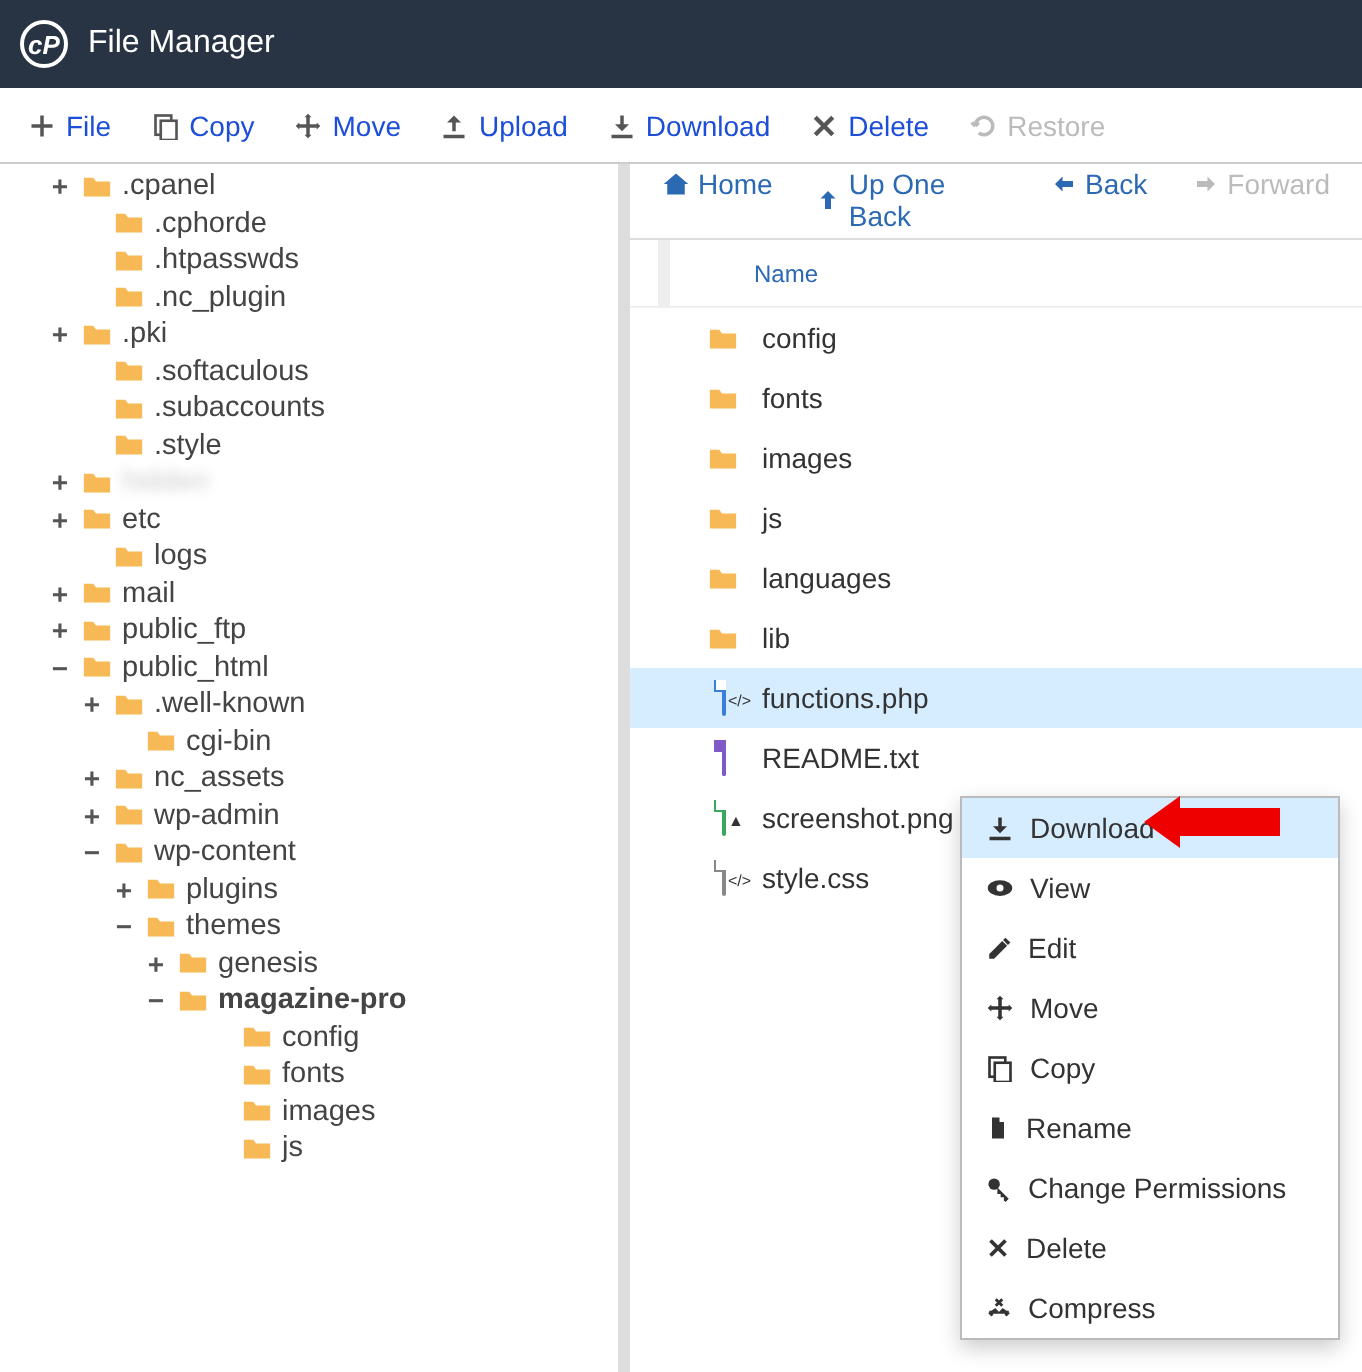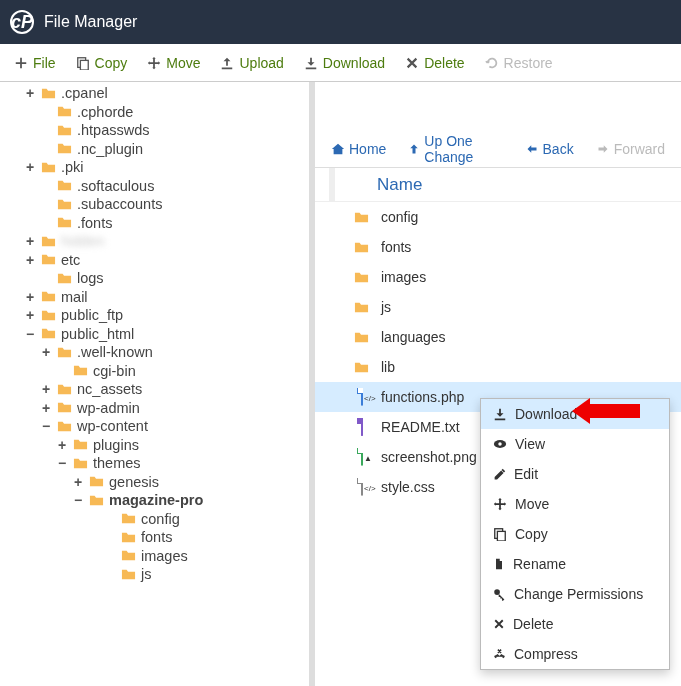--- a/index.html
+++ b/index.html
@@ -1,42 +1,42 @@
 <!DOCTYPE html>
 <html><head>
 <meta charset="utf-8">
 <style>
   * { box-sizing: border-box; margin: 0; padding: 0; font-family: -apple-system, BlinkMacSystemFont, "Segoe UI", Arial, sans-serif; }
   body { width: 681px; height: 686px; background: #fff; overflow: hidden; position: relative; }
   .header { background: #283344; height: 44px; display: flex; align-items: center; padding: 0 10px; color: #fff; }
   .header .logo { width: 24px; height: 24px; border: 2px solid #fff; border-radius: 50%; position: relative; margin-right: 10px; display:flex; align-items:center; justify-content:center; }
-  .header .logo span { font-weight: bold; font-size: 18px; font-style: italic; }
+  .header .logo span { font-weight: bold; font-size: 13px; font-style: italic; }
   .header .title { font-size: 16px; font-weight: 300; }
   .toolbar { height: 38px; border-bottom: 1px solid #ccc; display: flex; align-items: center; background: #fff; padding: 0 4px; }
-  .tool { padding: 4px 10px; color: #4d7c0f; font-size: 14px; display: flex; align-items: center; gap: 5px; cursor: pointer; }
+  .tool { padding: 4px 10px; color: #1d4ed8; font-size: 14px; display: flex; align-items: center; gap: 5px; cursor: pointer; }
   .tool.disabled { color: #bbb; }
   .tool svg, .tool .ico { width: 14px; height: 14px; }
   .main { display: flex; height: calc(100% - 82px); }
   .tree { width: 315px; overflow: hidden; padding: 2px 0 0 4px; font-size: 14.5px; color: #444; border-right: 6px solid #ddd; position: relative; }
   .tree ul { list-style: none; }
   .tree li { white-space: nowrap; padding: 1.25px 0; }
   .tree .row { display: flex; align-items: center; gap: 4px; cursor: pointer; }
   .tree .exp { width: 12px; text-align: center; font-size: 14px; font-weight: bold; color: #555; display:inline-block; }
   .tree .bold { font-weight: bold; }
   .tree .blur { filter: blur(3px); color:#ccc; }
   .tree .indent1 { padding-left: 20px; }
   .tree .indent2 { padding-left: 36px; }
   .tree .indent3 { padding-left: 52px; }
   .tree .indent4 { padding-left: 68px; }
   .tree .indent6 { padding-left: 100px; }
   .right { flex: 1; display: flex; flex-direction: column; overflow:hidden; }
-  .crumbs { height: 38px; border-bottom: 1px solid #ddd; display: flex; align-items: center; padding: 0 8px; gap: 6px; font-size: 14px; margin-top: 48px; }
+  .crumbs { height: 38px; border-bottom: 1px solid #ddd; display: flex; align-items: flex-start; padding: 0 8px; gap: 6px; font-size: 14px; }
   .crumb { color: #2c69b3; display: flex; align-items: center; gap: 4px; padding: 2px 8px; cursor:pointer; }
   .crumb.disabled { color: #bbb; }
-  .list-head { height: 34px; display: flex; align-items: center; padding: 0 28px 0 62px; border-bottom: 1px solid #eee; color: #2c69b3; font-size: 17px; position:relative; }
+  .list-head { height: 34px; display: flex; align-items: center; padding: 0 28px 0 62px; border-bottom: 1px solid #eee; color: #2c69b3; font-size: 12px; position:relative; }
   .hdr-bar { position:absolute; top:0; left:14px; width:6px; height:100%; background:#eee; }
   .list { font-size: 14px; color: #333; }
   .item { height: 30px; display: flex; align-items: center; padding: 0 12px 0 38px; gap: 10px; cursor:pointer; }
   .item .ficon { width: 18px; text-align:center; }
   .item.sel { background: #d6ecff; }
   .folder-ico { color: #f7b955; font-size: 16px; }
   .file-ico { width: 15px; height: 18px; border:1px solid; border-radius:2px; position:relative; }
   .file-blue { border-color:#3b7dd8; }
   .file-purple { border-color:#8059c8; background:#8059c8;}
   .file-green { border-color:#3aa85c; }
@@ -203,21 +203,21 @@
   </div>
         </li>
         <li>
           <div class="row indent2">
     <span class="exp"></span>
     <span>
               <svg viewBox="0 0 16 16" width="17" height="15">
                 <path fill="#f7b955" d="M1 3h5l1.5 2H15v8H1z"></path>
               </svg>
             </span>
-    <span class=" ">.fonts</span>
+    <span class=" ">.style</span>
   </div>
         </li>
         <li>
           <div class="row indent1">
     <span class="exp">+</span>
     <span>
               <svg viewBox="0 0 16 16" width="17" height="15">
                 <path fill="#f7b955" d="M1 3h5l1.5 2H15v8H1z"></path>
               </svg>
             </span>
@@ -433,21 +433,21 @@
             </svg>
           </span>
           <span>Home</span>
         </div>
         <div class="crumb">
           <span>
             <svg viewBox="0 0 16 16" width="12" height="14">
               <path fill="#2c69b3" d="M8 2l5 5H10v7H6V7H3z"></path>
             </svg>
           </span>
-          <span>Up One Change</span>
+          <span>Up One Back</span>
         </div>
         <div class="crumb">
           <span>
             <svg viewBox="0 0 16 16" width="14" height="12">
               <path fill="#2c69b3" d="M2 8l5-5v3h7v4H7v3z"></path>
             </svg>
           </span>
           <span>Back</span>
         </div>
         <div class="crumb disabled">

